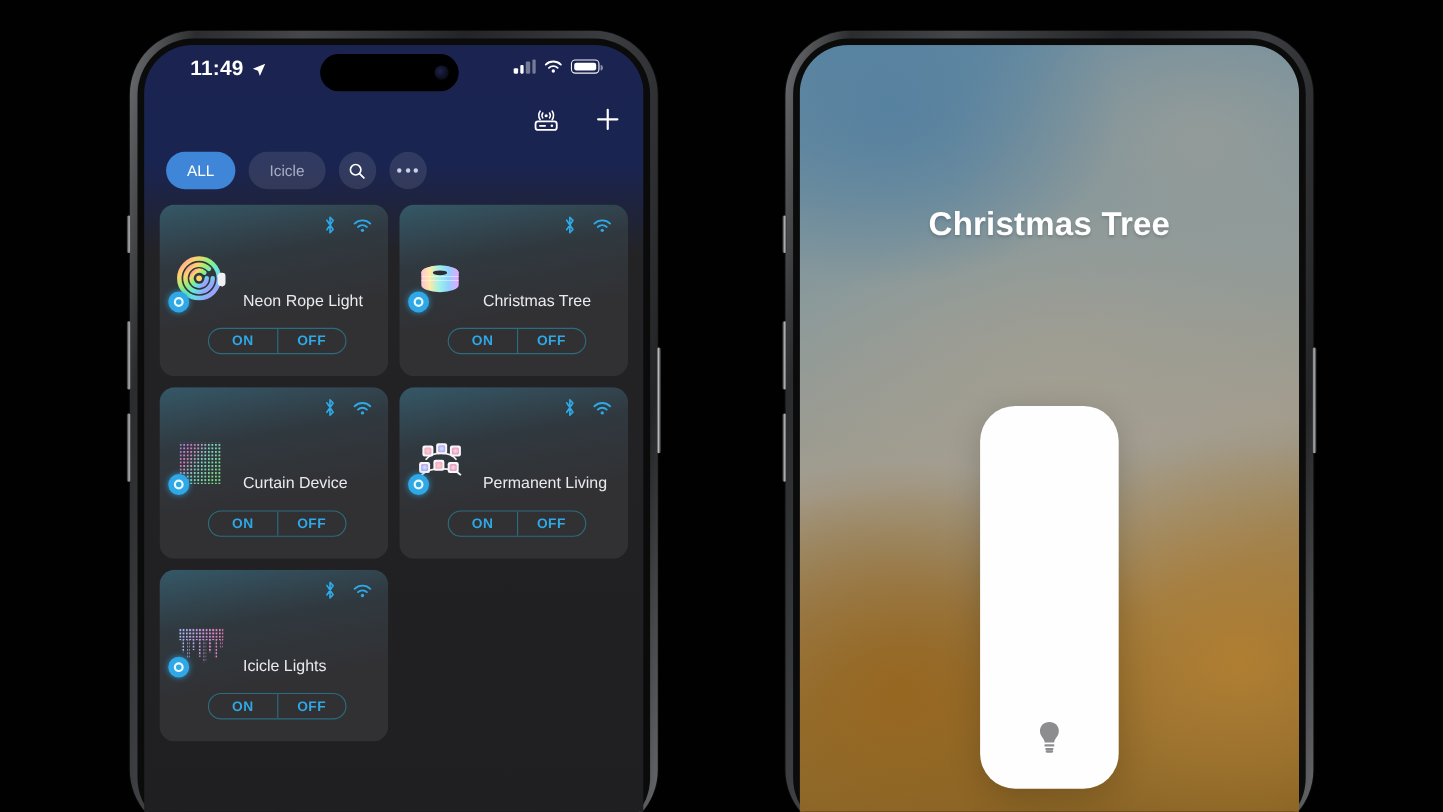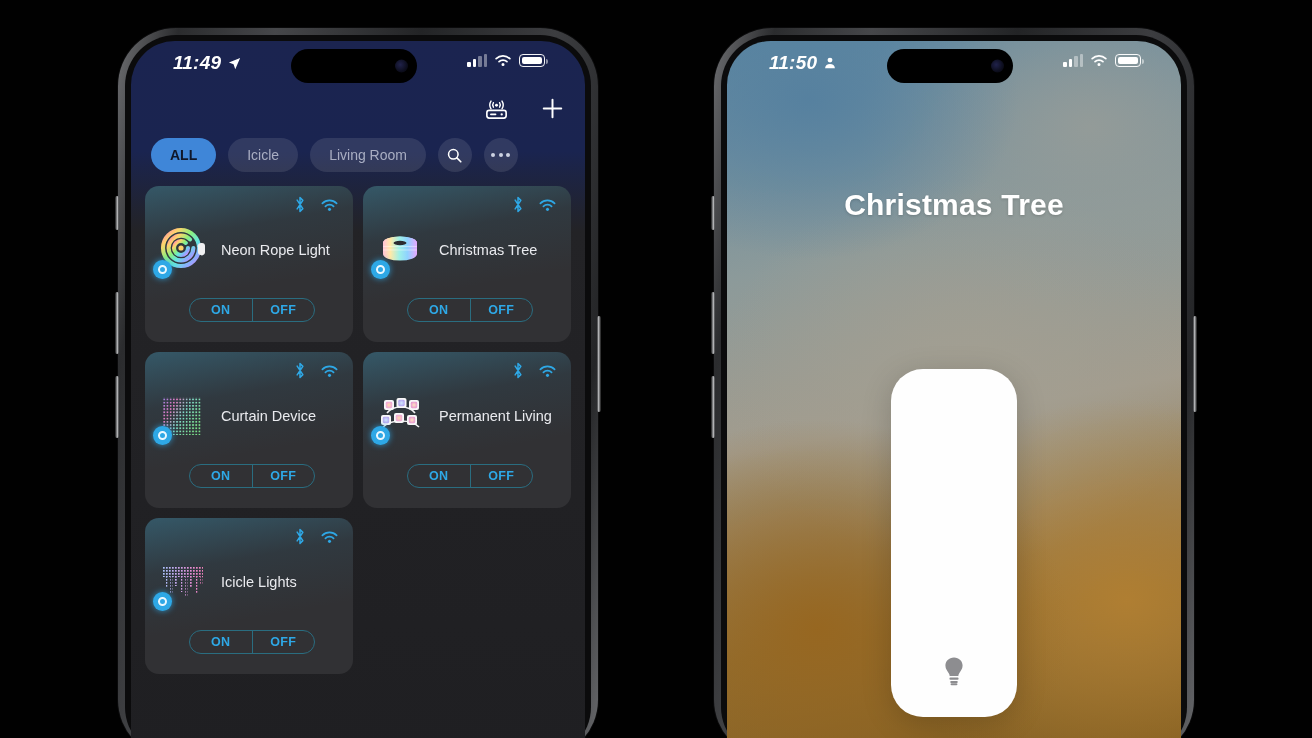--- a/index.html
+++ b/index.html
@@ -42,21 +42,21 @@
   
   #phone-left { left:118px; top:28px; width:480px; height:730px; }
   .app-dark{
     position:absolute; inset:0;
     background:
       linear-gradient(180deg,#1b2450 0%,#1a2450 110px,#232326 190px,#1f1f22 100%);
   }
 
   .statusbar{
     position:absolute; left:0; right:8px; top:0; height:44px;
-    display:flex; align-items:center; color:#fff;font-style:italic;
+    display:flex; align-items:center; color:#fff;
   }
   .sb-time{
     position:absolute; left:42px; top:11px;
     font-size:19px; font-weight:700; letter-spacing:.2px;
     display:flex; align-items:center; gap:6px;
   }
   .sb-right{
     position:absolute; right:32px; top:13px;
     display:flex; align-items:center; gap:7px;
   }
@@ -100,21 +100,21 @@
   
   .chips{
     position:absolute; left:20px; right:16px; top:96px; height:36px;
     display:flex; align-items:center; gap:12px;
   }
   .chip{
     height:34px; padding:0 19px; border-radius:17px;
     display:flex;align-items:center;justify-content:center;
     font-size:14px; color:#a9aec3; background:rgba(255,255,255,.10);
   }
-  .chip.on{ background:#3f86d8; color:#0f172a; font-weight:700; }
+  .chip.on{ background:#3f86d8; color:#ffffff; font-weight:400; }
   .round-btn{
     width:34px;height:34px;border-radius:50%;
     background:rgba(255,255,255,.10);
     display:flex;align-items:center;justify-content:center; flex:none;
   }
   .dots{ display:flex; gap:3.5px; }
   .dots i{ width:4px;height:4px;border-radius:50%;background:#cdd2e2; display:block; }
 
   
   .grid{
@@ -123,21 +123,21 @@
   }
   .card{
     position:relative; height:156px; border-radius:14px; overflow:hidden;
     background:
       linear-gradient(170deg, rgba(56,120,146,.55) 0%, rgba(45,85,105,.22) 30%, rgba(47,47,50,0) 62%),
       #313134;
   }
   .card-conn{
     position:absolute; right:14px; top:10px; display:flex; align-items:center; gap:14px;
   }
-  .card-row{ position:absolute; left:12px; right:12px; top:32px; height:64px; display:flex; align-items:center; gap:10px; }
+  .card-row{ position:absolute; left:12px; right:12px; top:32px; height:64px; display:flex; align-items:flex-end; gap:10px; }
   .dev-ico{ position:relative; width:54px; height:54px; flex:none; }
   .dev-name{ color:#e9eaee; font-size:14.5px; }
   .badge-o{
     position:absolute; left:-4px; bottom:-2px; width:19px;height:19px;border-radius:50%;
     background:#2ea8e6;
     display:flex;align-items:center;justify-content:center;
     box-shadow:0 0 6px rgba(46,168,230,.8);
   }
   .badge-o span{
     width:9px;height:9px;border-radius:50%;border:2.2px solid #eaf8ff;
@@ -250,21 +250,20 @@
               <svg width="25" height="25" viewBox="0 0 24 24">
                 <path d="M12 3.6v16.8M3.6 12h16.8" stroke="#fff" stroke-width="1.9" stroke-linecap="round"></path>
               </svg>
             </span>
           </div>
         </div>
 
         <div class="chips">
           <span class="chip on">ALL</span>
           <span class="chip">Icicle</span>
-          <span class="chip">Living Room</span>
           <span class="round-btn">
             <svg width="17" height="17" viewBox="0 0 20 20">
               <circle cx="8.6" cy="8.6" r="5.6" stroke="#fff" stroke-width="1.8" fill="none"></circle>
               <path d="M12.8 12.8 L17.4 17.4" stroke="#fff" stroke-width="1.9" stroke-linecap="round"></path>
             </svg>
           </span>
           <span class="round-btn">
             <span class="dots">
                 <i></i>
                 <i></i>
@@ -524,48 +523,20 @@
     <div class="btn-side btn-left" style="top:168px;height:34px;"></div>
     <div class="btn-side btn-left" style="top:264px;height:62px;"></div>
     <div class="btn-side btn-left" style="top:348px;height:62px;"></div>
     <div class="btn-side btn-right" style="top:288px;height:96px;"></div>
 
     <div class="phone-inner"></div>
 
     <div class="phone-screen">
       <div class="app-light">
 
-        <div class="statusbar">
-          <div class="sb-time">
-            <span>11:50</span>
-            <svg width="14" height="14" viewBox="0 0 24 24">
-              <circle cx="12" cy="7" r="4.2" fill="#fff"></circle>
-              <path d="M3.6 21c0-4.6 3.8-7.2 8.4-7.2s8.4 2.6 8.4 7.2z" fill="#fff"></path>
-            </svg>
-          </div>
-          <div class="sb-right">
-            <span class="bars">
-                <i></i>
-                <i></i>
-                <i></i>
-                <i></i>
-              </span>
-            <svg width="18" height="13" viewBox="0 0 20 14">
-              <path d="M10 13.2a1.7 1.7 0 1 0 0-3.4 1.7 1.7 0 0 0 0 3.4z" fill="#fff"></path>
-              <path d="M5.6 8.3a6.4 6.4 0 0 1 8.8 0" stroke="#fff" stroke-width="1.9" fill="none" stroke-linecap="round"></path>
-              <path d="M2.4 5a11 11 0 0 1 15.2 0" stroke="#fff" stroke-width="1.9" fill="none" stroke-linecap="round"></path>
-            </svg>
-            <span class="batt">
-                <i></i>
-              </span>
-          </div>
-          <div class="island">
-            <span class="cam"></span>
-          </div>
-        </div>
 
         <div class="hdr-title">Christmas Tree</div>
 
         <div class="slider">
           <span class="bulb">
             <svg width="26" height="32" viewBox="0 0 26 32">
               <path d="M13 2.4c-5.1 0-8.6 3.6-8.6 8.2 0 3.6 2.1 5.5 3.2 7.3.7 1.1 1 2 1.1 3h8.6c.1-1 .4-1.9 1.1-3 1.1-1.8 3.2-3.7 3.2-7.3 0-4.6-3.5-8.2-8.6-8.2z" fill="#8d8d90"></path>
               <rect x="8.4" y="22.6" width="9.2" height="2.1" rx="1.05" fill="#8d8d90"></rect>
               <rect x="9.2" y="25.9" width="7.6" height="2.1" rx="1.05" fill="#8d8d90"></rect>
               <path d="M10.6 29.2h4.8" stroke="#8d8d90" stroke-width="2.1" stroke-linecap="round"></path>

